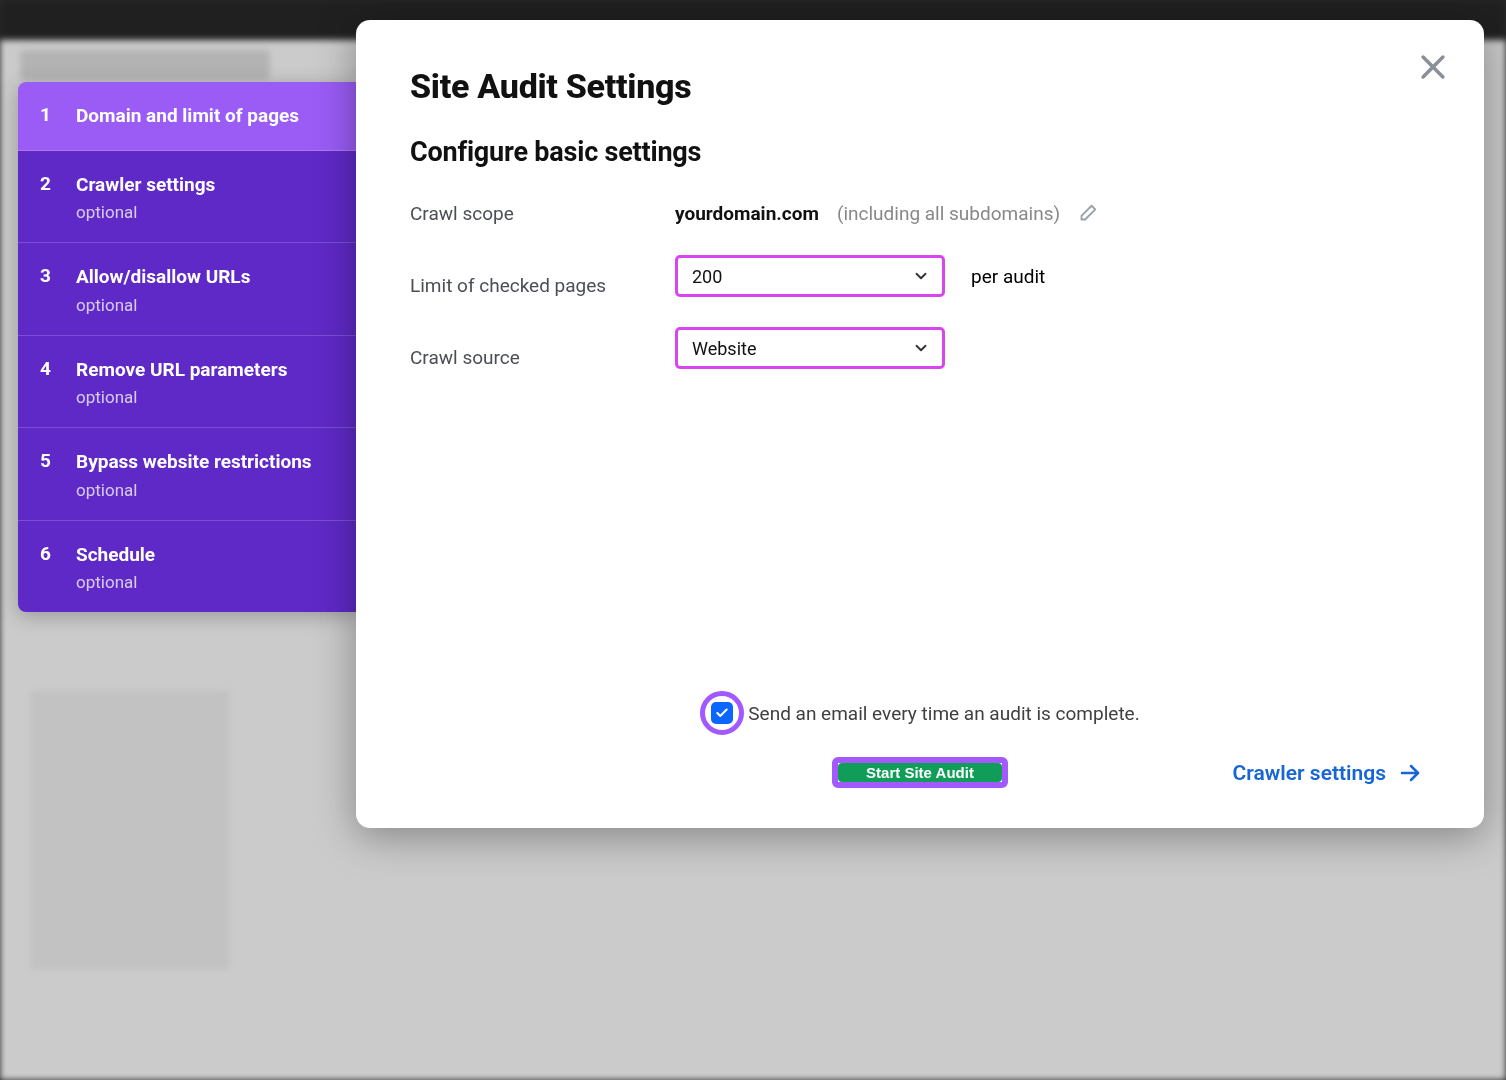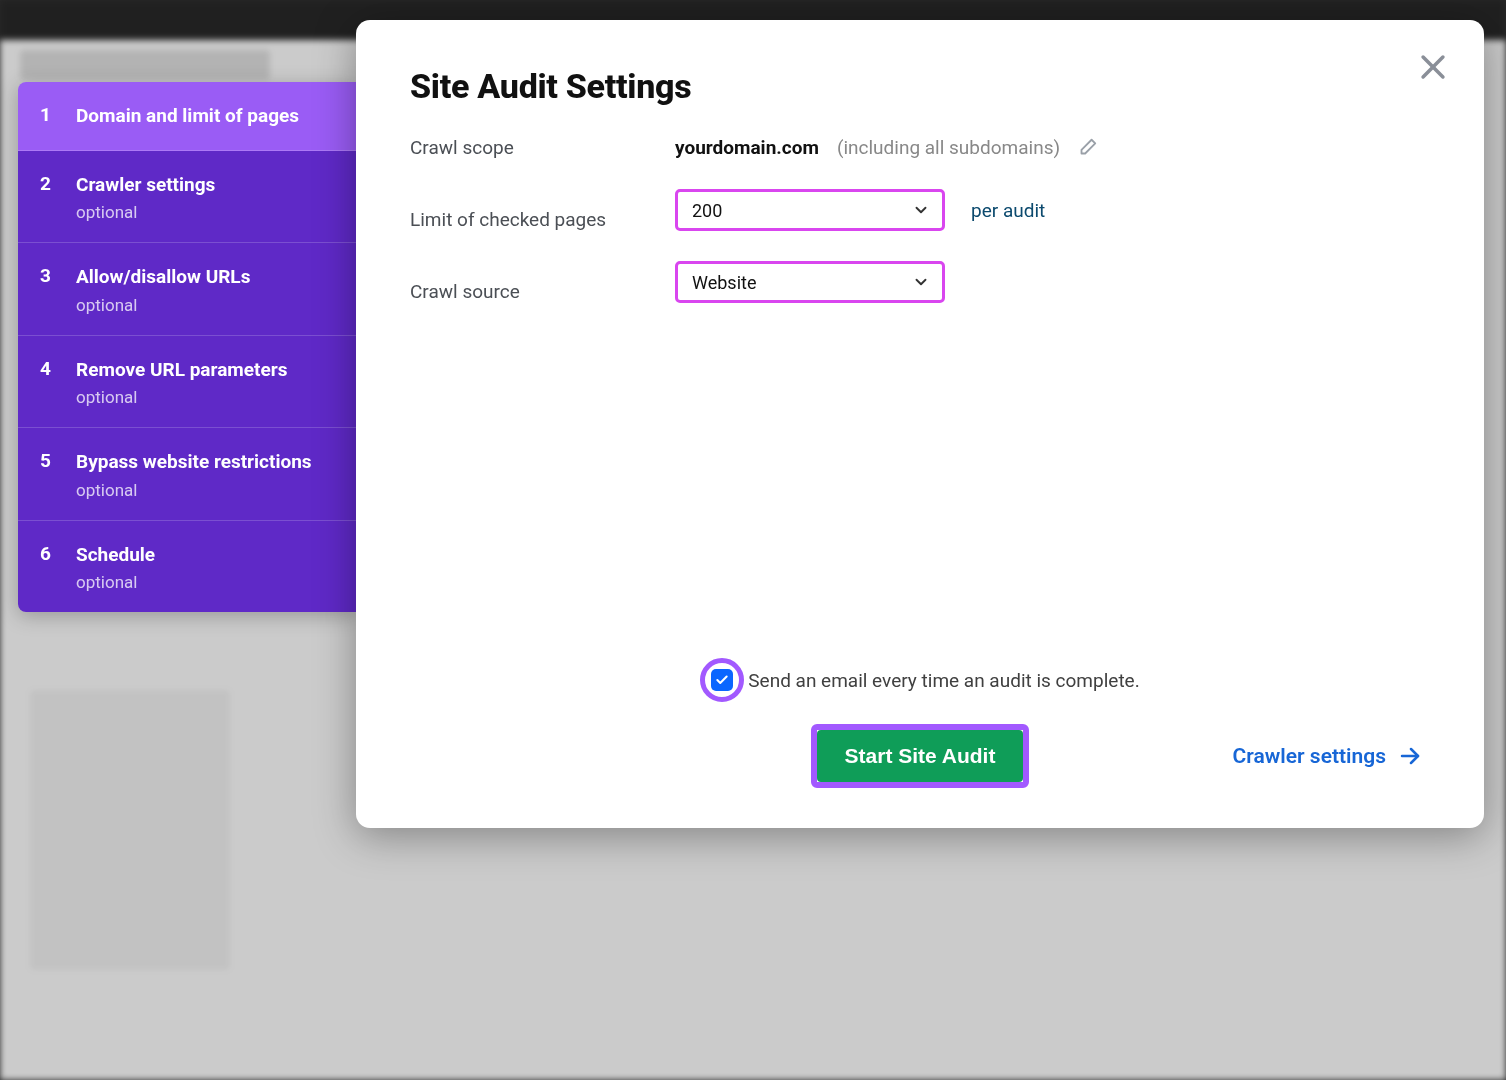--- a/index.html
+++ b/index.html
@@ -91,21 +91,21 @@
     display: flex;
     align-items: center;
     position: relative;
     cursor: pointer;
   }
   .select .chev {
     position: absolute; right: 12px; top: 50%; transform: translateY(-50%);
     width: 18px; height: 18px; color: #333;
   }
   .select .chev svg { width:100%; height:100%; display:block; }
-  .unit { font-size: 19px; color: #0c4a6e; margin-left: 14px; }
+  .unit { font-size: 19px; color: #000000; margin-left: 14px; }
 
   
   .footer {
     margin-top: auto;
     display: flex;
     flex-direction: column;
     align-items: center;
     gap: 22px;
   }
   .checkbox-row {
@@ -134,23 +134,23 @@
     position: relative;
   }
   .start-halo {
     border: 6px solid #a259ff;
     border-radius: 6px;
     padding: 0;
   }
   .start-btn {
     background: #0f9d58;
     color: #fff;
-    font-size: 21px;
+    font-size: 15px;
     font-weight: 600;
-    padding: 14px 28px;
+    padding: 1px 28px;
     border: none;
     border-radius: 4px;
     cursor: pointer;
   }
   .link-right {
     position: absolute;
     right: 8px;
     top: 50%;
     transform: translateY(-50%);
     display: flex;
@@ -217,20 +217,21 @@
 
 <div class="modal">
   <div class="close-btn">
     <svg viewBox="0 0 24 24" fill="none" stroke="currentColor" stroke-width="2.5" stroke-linecap="round">
         <line x1="5" y1="5" x2="19" y2="19"></line>
         <line x1="19" y1="5" x2="5" y2="19"></line>
       </svg>
   </div>
 
   <h1>Site Audit Settings</h1>
+  <h2>Configure basic settings</h2>
 
   <div class="form-row">
     <div class="form-label">Crawl scope</div>
     <div class="form-value">
       <span class="scope-domain">yourdomain.com</span>
       <span class="scope-extra">(including all subdomains)</span>
       <span class="pencil-icon">
         <svg viewBox="0 0 24 24" fill="none" stroke="currentColor" stroke-width="2" stroke-linecap="round" stroke-linejoin="round">
             <path d="M17 3l4 4-11 11H6v-4L17 3z"></path>
           </svg>

